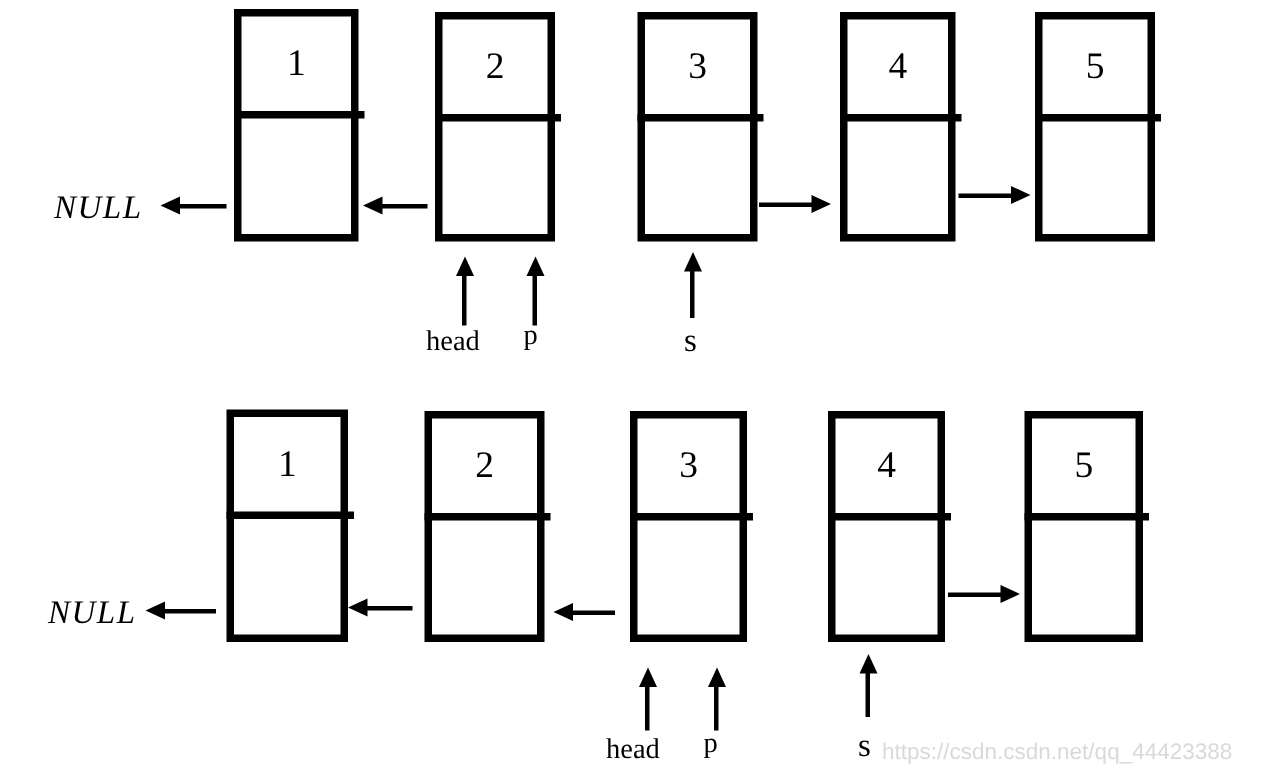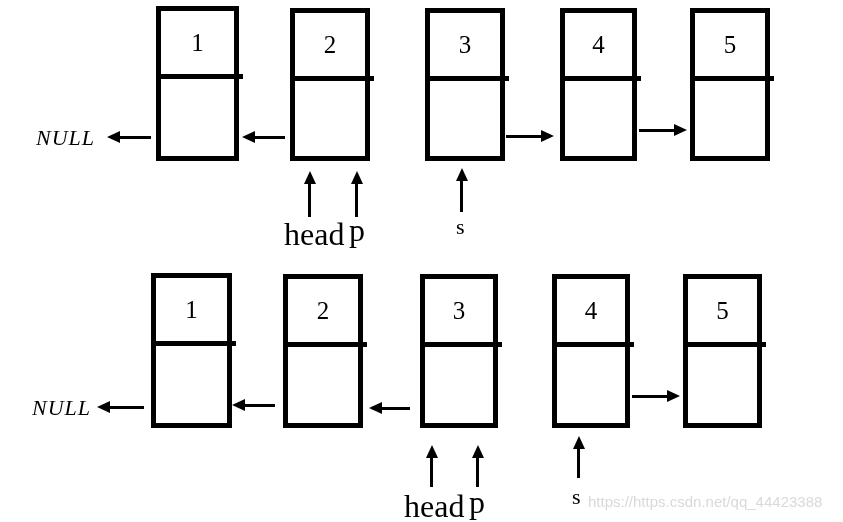--- a/index.html
+++ b/index.html
@@ -25,21 +25,21 @@
   .node .divider{
     position:absolute;left:-5px;top:63px;
     width:calc(100% + 14px);height:5px;background:#000;
   }
   .hline{position:absolute;height:3px;background:#000;}
   .vline{position:absolute;width:3px;background:#000;}
   .tri{position:absolute;width:0;height:0;}
   .tri-left{border-top:6px solid transparent;border-bottom:6px solid transparent;border-right:13px solid #000;}
   .tri-right{border-top:6px solid transparent;border-bottom:6px solid transparent;border-left:13px solid #000;}
   .tri-up{border-left:6px solid transparent;border-right:6px solid transparent;border-bottom:13px solid #000;}
-  .lbl{position:absolute;font-size:32px;line-height:1;white-space:nowrap;}
+  .lbl{position:absolute;font-size:19px;line-height:1;white-space:nowrap;}
   .null-lbl{position:absolute;font-size:22px;line-height:1;letter-spacing:1px;font-style:italic;}
   .s-lbl{font-size:22px;}
   .watermark{
     position:absolute;left:588px;top:493px;
     font-family:"Liberation Sans","DejaVu Sans",sans-serif;
     font-size:15px;color:#d9d9d9;white-space:nowrap;
   }
 </style>
 </head>
 <body>
@@ -167,15 +167,15 @@
     </div>
     <div class="lbl" style="left:469px;top:486px;">p</div>
 
     <div>
       <div class="vline" style="left:577px;top:448px;height:30px;"></div>
       <div class="tri tri-up" style="left:573px;top:436px;"></div>
     </div>
     <div class="lbl s-lbl" style="left:572px;top:486px;">s</div>
   </div>
 
-  <div class="watermark">https://https.csdn.net/qq_44423388</div>
+  <div class="watermark">https://csdn.csdn.net/qq_44423388</div>
 
 </div>
 
 </body></html>

